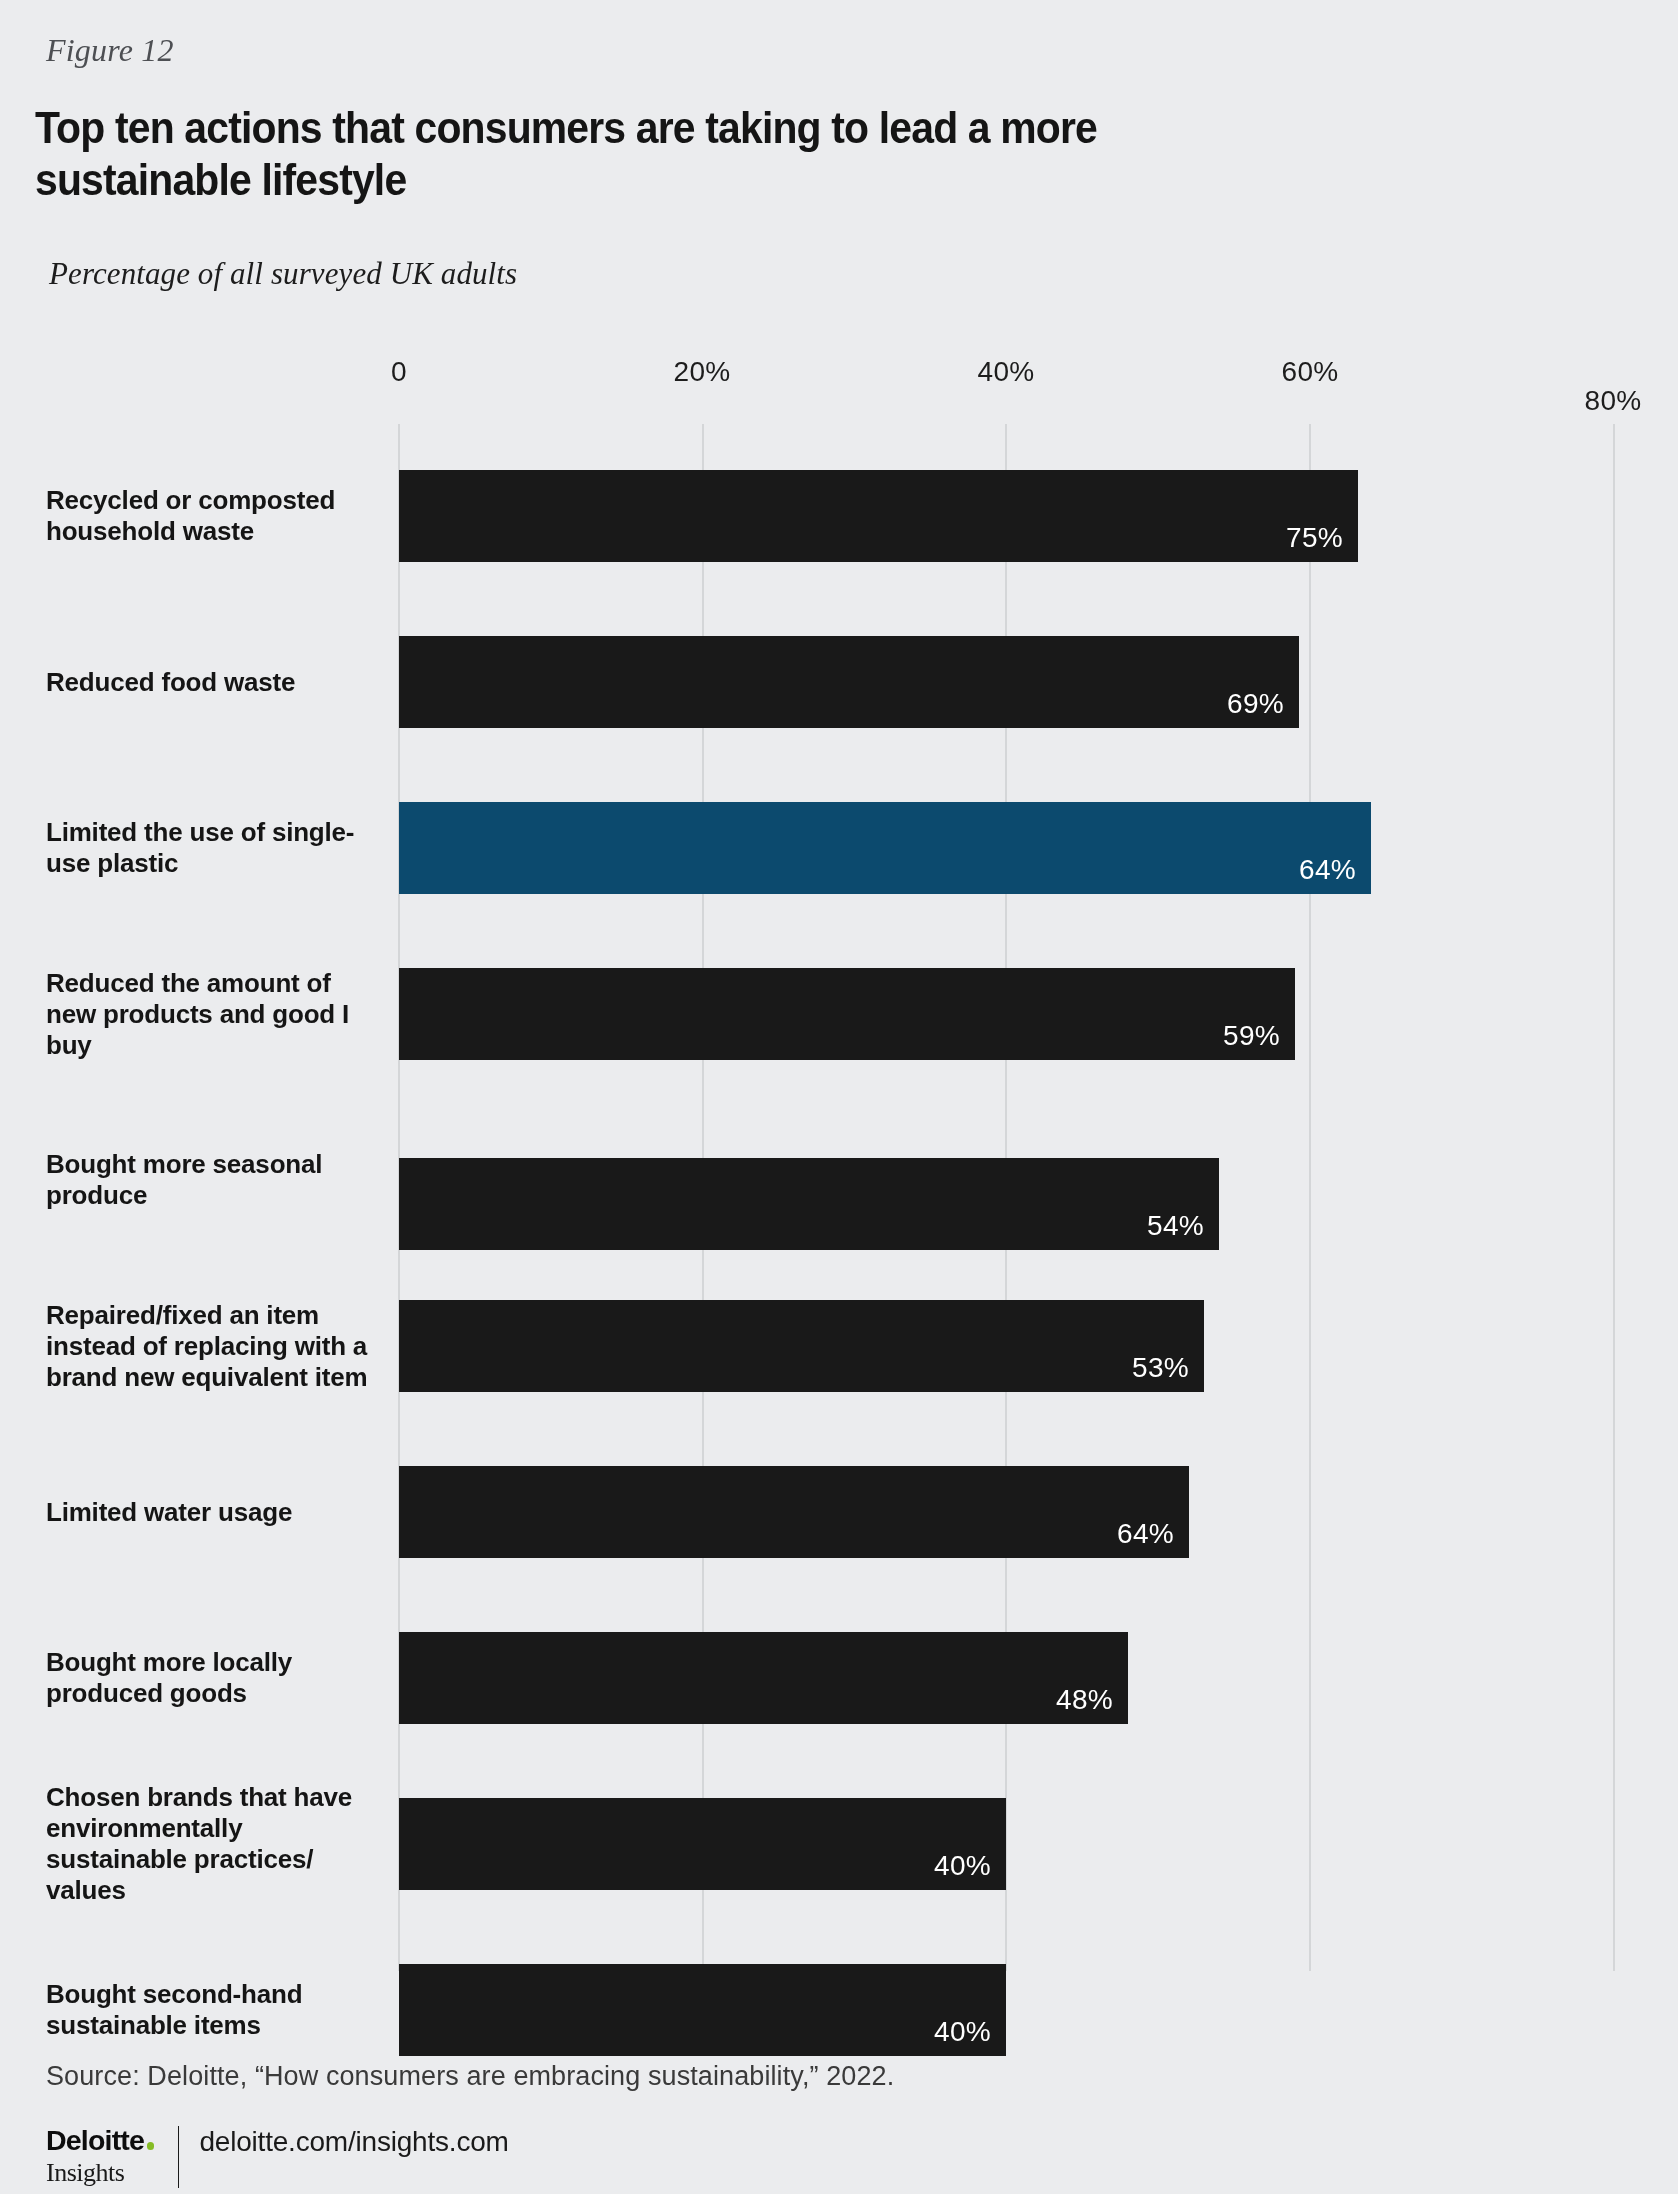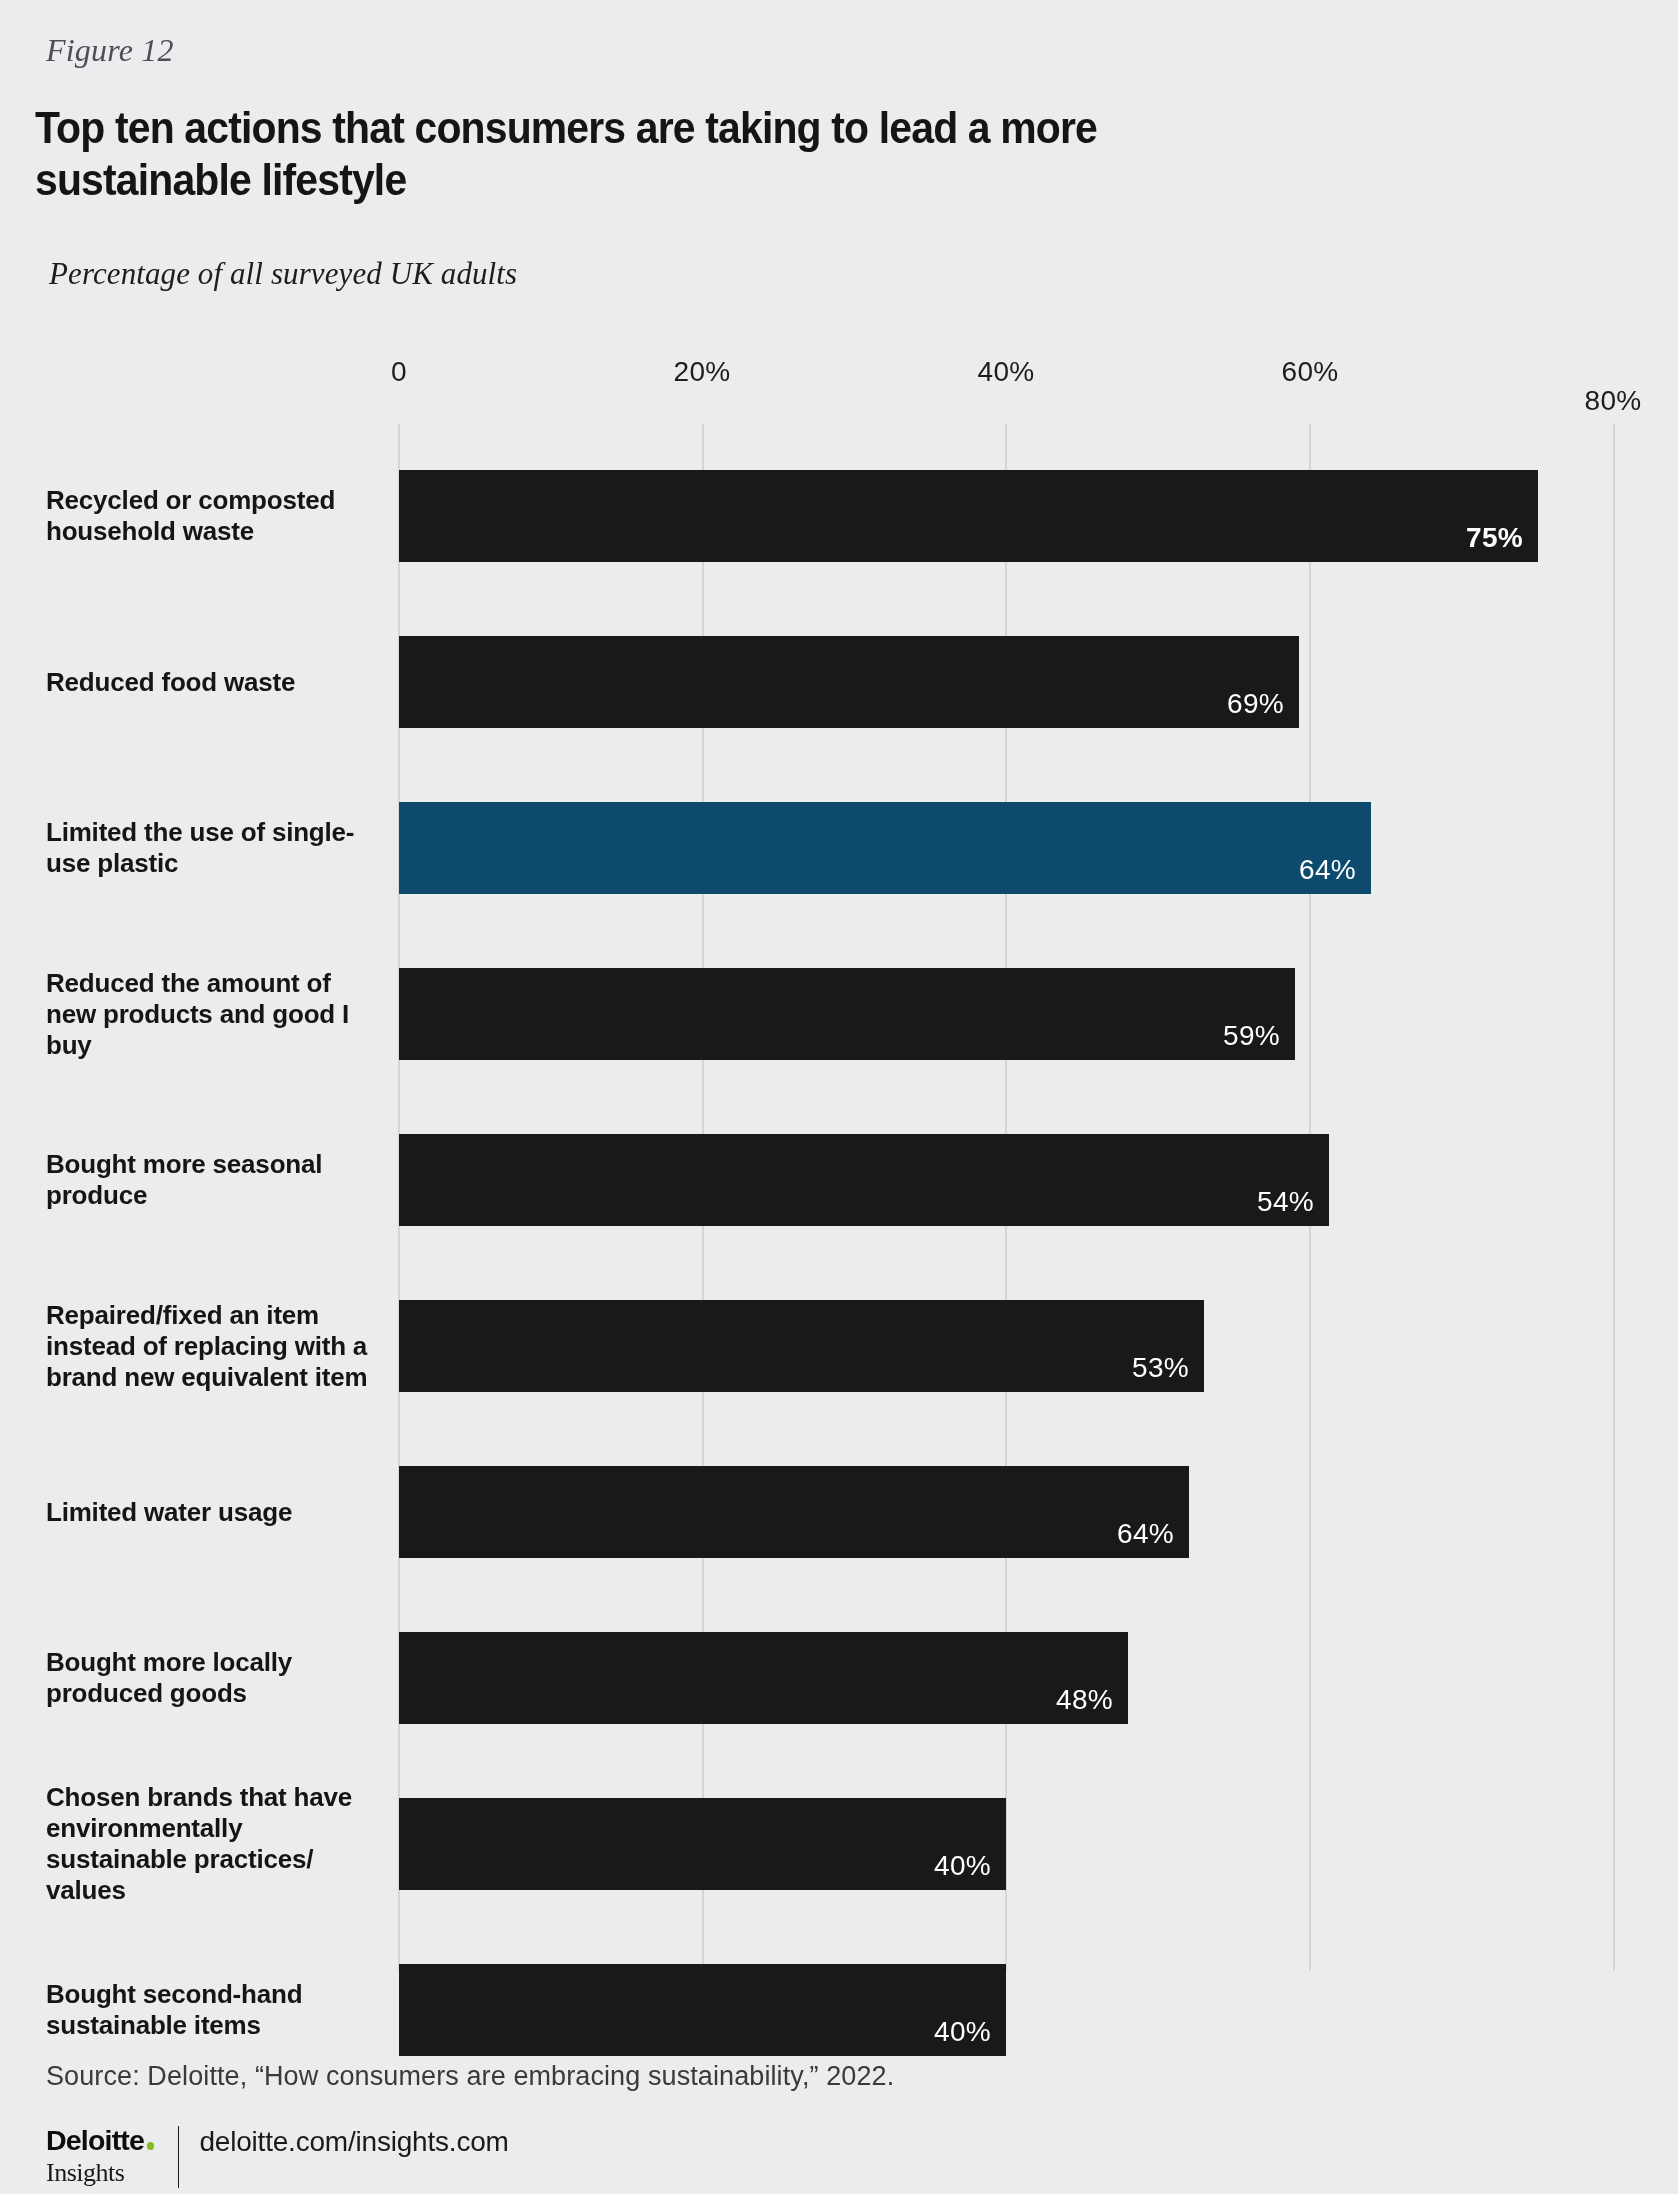--- a/index.html
+++ b/index.html
@@ -222,21 +222,21 @@
     <div id="ticks">
         <div class="tick-label" style="left: 399px;">0</div>
         <div class="tick-label" style="left: 702px;">20%</div>
         <div class="tick-label" style="left: 1006px;">40%</div>
         <div class="tick-label" style="left: 1310px;">60%</div>
         <div class="tick-label" style="left: 1613px; margin-top: 29px;">80%</div>
       </div>
     <div class="rows" id="rows">
         <div class="row">
           <div class="cat-label">Recycled or composted household waste</div>
-          <div class="bar" style="width: 1139px; background: rgb(25, 25, 25); font-weight: bold;">
+          <div class="bar" style="width: 959px; background: rgb(25, 25, 25);">
             <span class="bar-value">75%</span>
           </div>
         </div>
         <div class="row">
           <div class="cat-label">Reduced food waste</div>
           <div class="bar" style="width: 900px; background: rgb(25, 25, 25);">
             <span class="bar-value">69%</span>
           </div>
         </div>
         <div class="row">
@@ -246,21 +246,21 @@
           </div>
         </div>
         <div class="row">
           <div class="cat-label">Reduced the amount of new products and good I buy</div>
           <div class="bar" style="width: 896px; background: rgb(25, 25, 25);">
             <span class="bar-value">59%</span>
           </div>
         </div>
         <div class="row">
           <div class="cat-label">Bought more seasonal produce</div>
-          <div class="bar" style="width: 930px; background: rgb(25, 25, 25);">
+          <div class="bar" style="width: 820px; background: rgb(25, 25, 25); margin-top: 24px;">
             <span class="bar-value">54%</span>
           </div>
         </div>
         <div class="row">
           <div class="cat-label">Repaired/fixed an item instead of replacing with a brand new equivalent item</div>
           <div class="bar" style="width: 805px; background: rgb(25, 25, 25);">
             <span class="bar-value">53%</span>
           </div>
         </div>
         <div class="row">

